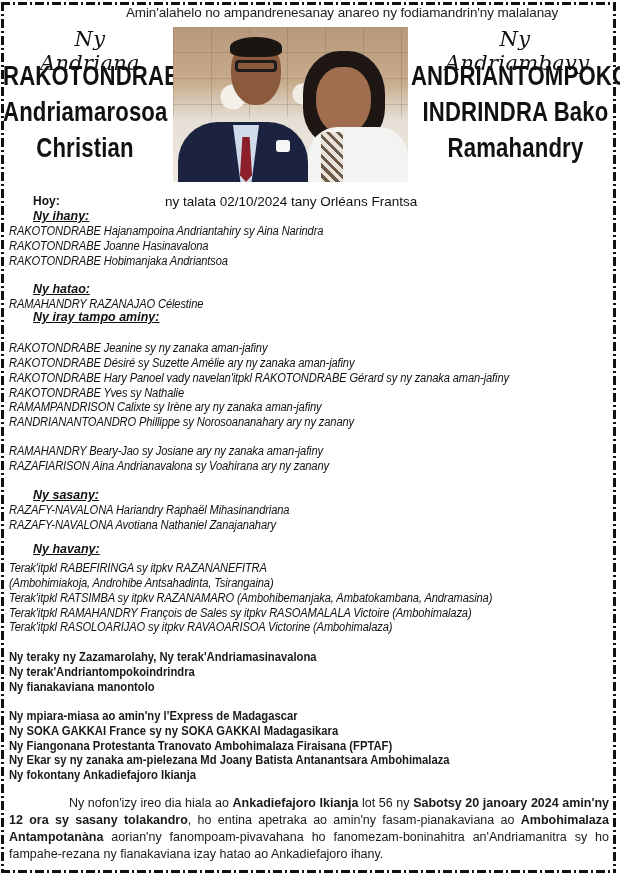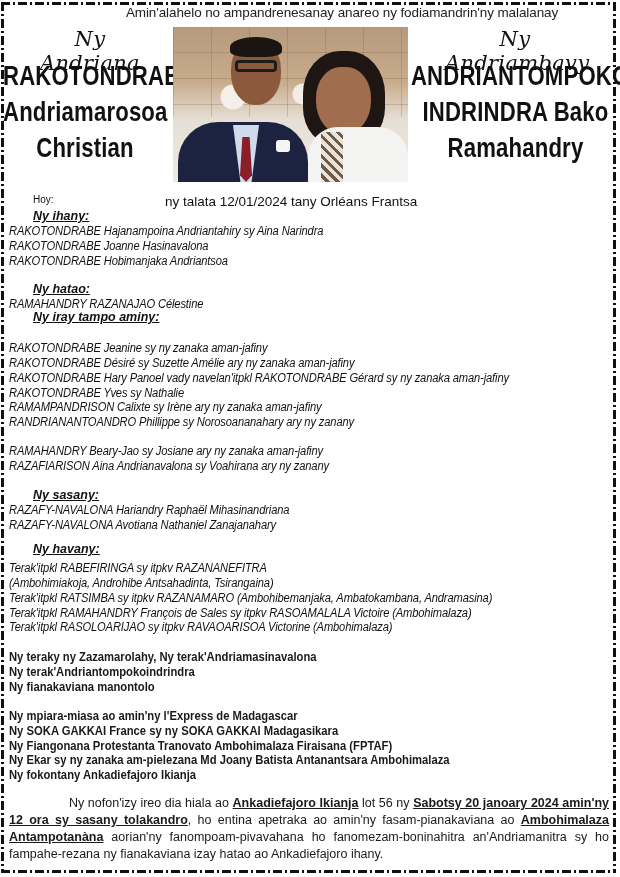--- a/index.html
+++ b/index.html
@@ -40,28 +40,28 @@
   .photo .man-pocket { position: absolute; left: 103px; top: 113px; width: 14px; height: 12px; background: #f6f6f6; border-radius: 3px; }
   .photo .man-head { position: absolute; left: 58px; top: 13px; width: 50px; height: 65px; background: #8b5a3c; border-radius: 45% 45% 48% 48%; }
   .photo .man-hair { position: absolute; left: 57px; top: 10px; width: 52px; height: 20px; background: #1b1512; border-radius: 50% 50% 30% 30%; }
   .photo .man-glasses { position: absolute; left: 62px; top: 33px; width: 42px; height: 12px; border: 3px solid #1c1c1c; border-radius: 4px; box-sizing: border-box; }
   .photo .woman-body { position: absolute; left: 135px; top: 100px; width: 100px; height: 60px; background: #f3f3f1; border-radius: 30px 30px 0 0; }
   .photo .woman-scarf { position: absolute; left: 148px; top: 105px; width: 22px; height: 55px; background: repeating-linear-gradient(45deg, #6d5a48 0 3px, #e8e2d8 3px 7px); }
   .photo .woman-hair { position: absolute; left: 130px; top: 24px; width: 82px; height: 95px; background: #1e1613; border-radius: 45% 45% 40% 40%; }
   .photo .woman-face { position: absolute; left: 143px; top: 40px; width: 55px; height: 68px; background: #a06e4f; border-radius: 45% 45% 50% 50%; }
 
   .content { position: absolute; left: 0; top: 0; width: 620px; }
-  .hoy-label { position: absolute; left: 33px; top: 194px; font-size: 10px; font-weight: normal; }
+  .hoy-label { position: absolute; left: 33px; top: 194px; font-size: 12px; font-weight: bold; }
   .hoy-value { position: absolute; left: 165px; top: 194px; font-size: 13.5px; }
   .sec-head { position: absolute; left: 33px; font-size: 12.5px; font-weight: bold; font-style: italic; text-decoration: underline; }
   .line { position: absolute; left: 9px; font-size: 12px; font-style: italic; white-space: nowrap; letter-spacing: -0.15px; transform: scaleX(0.93); transform-origin: left top; }
   .bline { position: absolute; left: 9px; font-size: 12.5px; font-weight: bold; white-space: nowrap; transform: scaleX(0.9); transform-origin: left top; color: #1a1a1a; }
   .para { position: absolute; left: 9px; top: 795px; width: 600px; font-size: 12.5px; line-height: 17px; text-align: justify; color: #1a1a1a; }
   .para .indent { display: inline-block; width: 60px; }
-  .para b { font-weight: bold; text-decoration: underline; }
+  .para b { font-weight: bold; }
 </style>
 </head>
 <body>
 
 <div class="frame">
   <div class="border-h b-top"></div>
   <div class="border-h b-bot"></div>
   <div class="border-v b-left"></div>
   <div class="border-v b-right"></div>
 </div>
@@ -94,21 +94,21 @@
     <div class="man-suit"></div>
     <div class="man-shirt"></div>
     <div class="man-tie"></div>
     <div class="man-pocket"></div>
     <div class="man-head"></div>
     <div class="man-hair"></div>
     <div class="man-glasses"></div>
   </div>
 
   <div class="hoy-label">Hoy:</div>
-  <div class="hoy-value">ny talata 12/01/2024 tany Orléans Frantsa</div>
+  <div class="hoy-value">ny talata 02/10/2024 tany Orléans Frantsa</div>
 
   <div class="sec-head" style="top:209px">Ny ihany:</div>
   <div class="line" style="top:224px">RAKOTONDRABE Hajanampoina Andriantahiry sy Aina Narindra</div>
   <div class="line" style="top:239px">RAKOTONDRABE Joanne Hasinavalona</div>
   <div class="line" style="top:254px">RAKOTONDRABE Hobimanjaka Andriantsoa</div>
 
   <div class="sec-head" style="top:282px">Ny hatao:</div>
   <div class="line" style="top:297px">RAMAHANDRY RAZANAJAO Célestine</div>
 
   <div class="sec-head" style="top:310px">Ny iray tampo aminy:</div>

